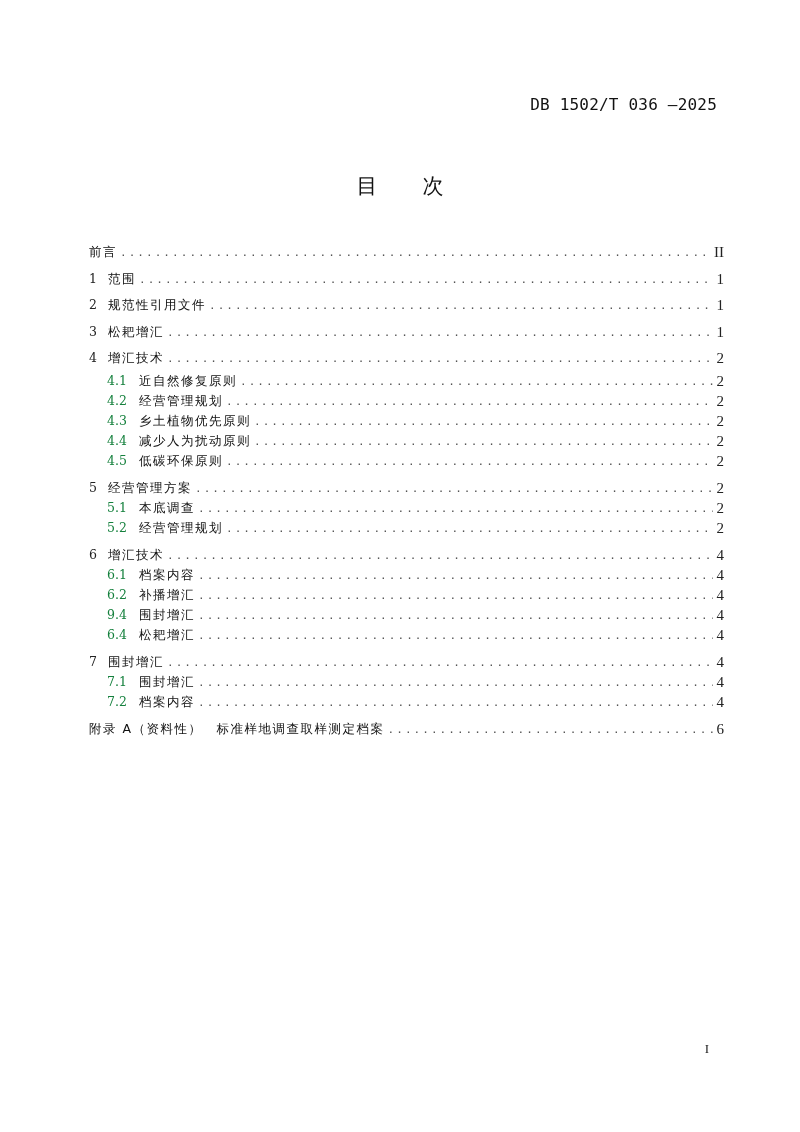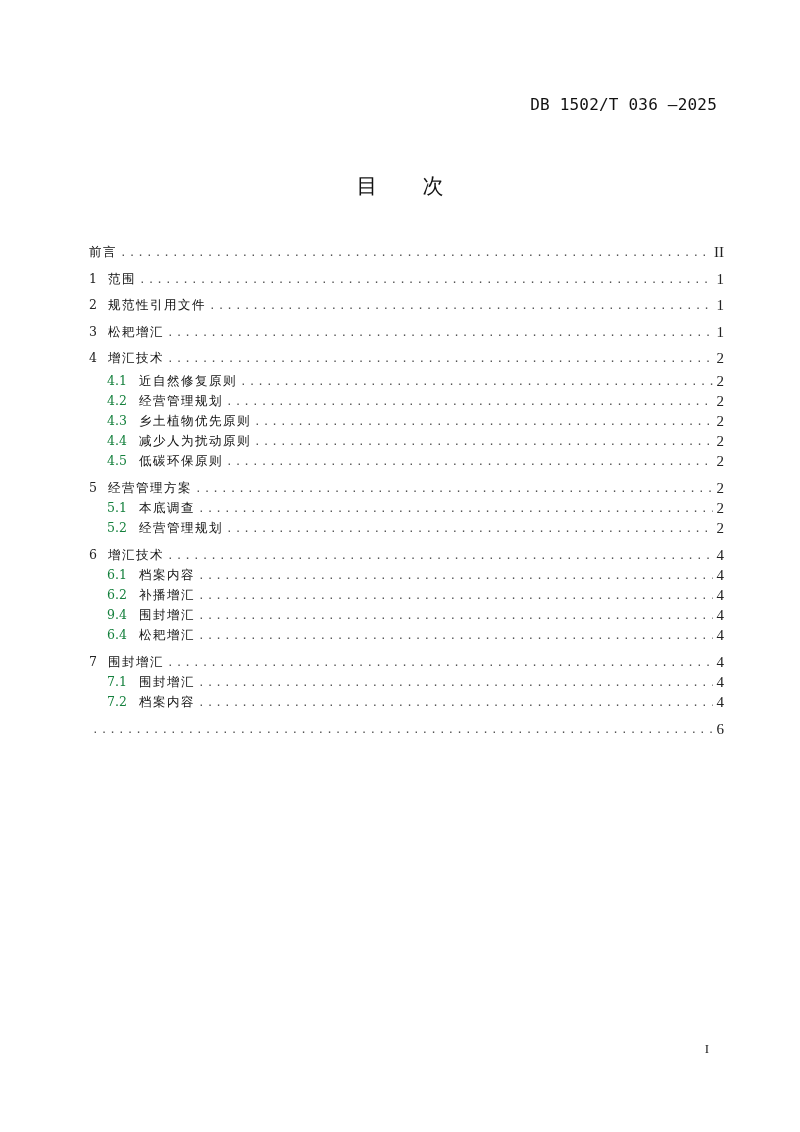--- a/index.html
+++ b/index.html
@@ -253,19 +253,20 @@
   </div>
 
   <div class="toc-row lvl2" style="top:693px">
     <span class="toc-num">7.2</span>
     <span class="toc-label">档案内容</span>
     <span class="toc-dots"></span>
     <span class="toc-page">4</span>
   </div>
 
   <div class="toc-row lvl1" style="top:720px">
+    <span class="toc-label">附录 A（资料性）　标准样地调查取样测定档案</span>
     <span class="toc-dots"></span>
     <span class="toc-page">6</span>
   </div>
 
 </div>
 
 <div class="footer-page">I</div>
 
 </body></html>

